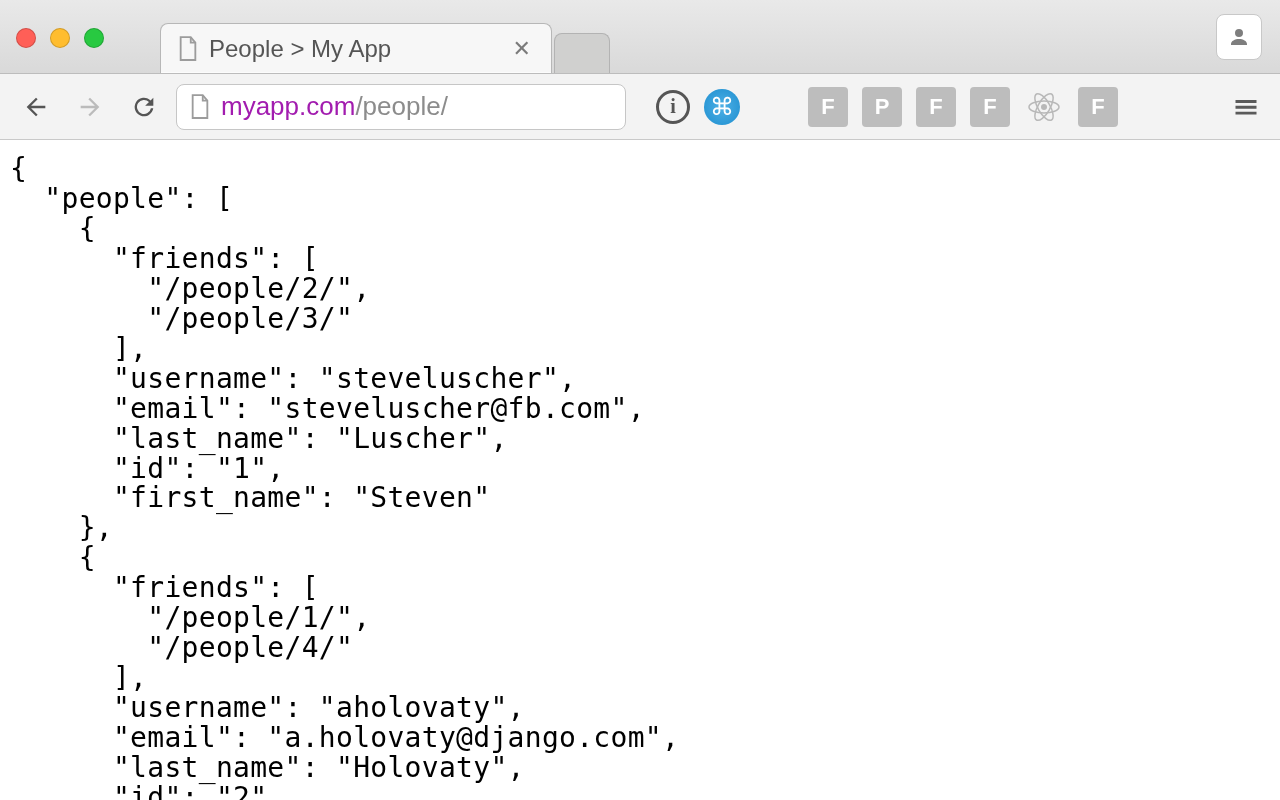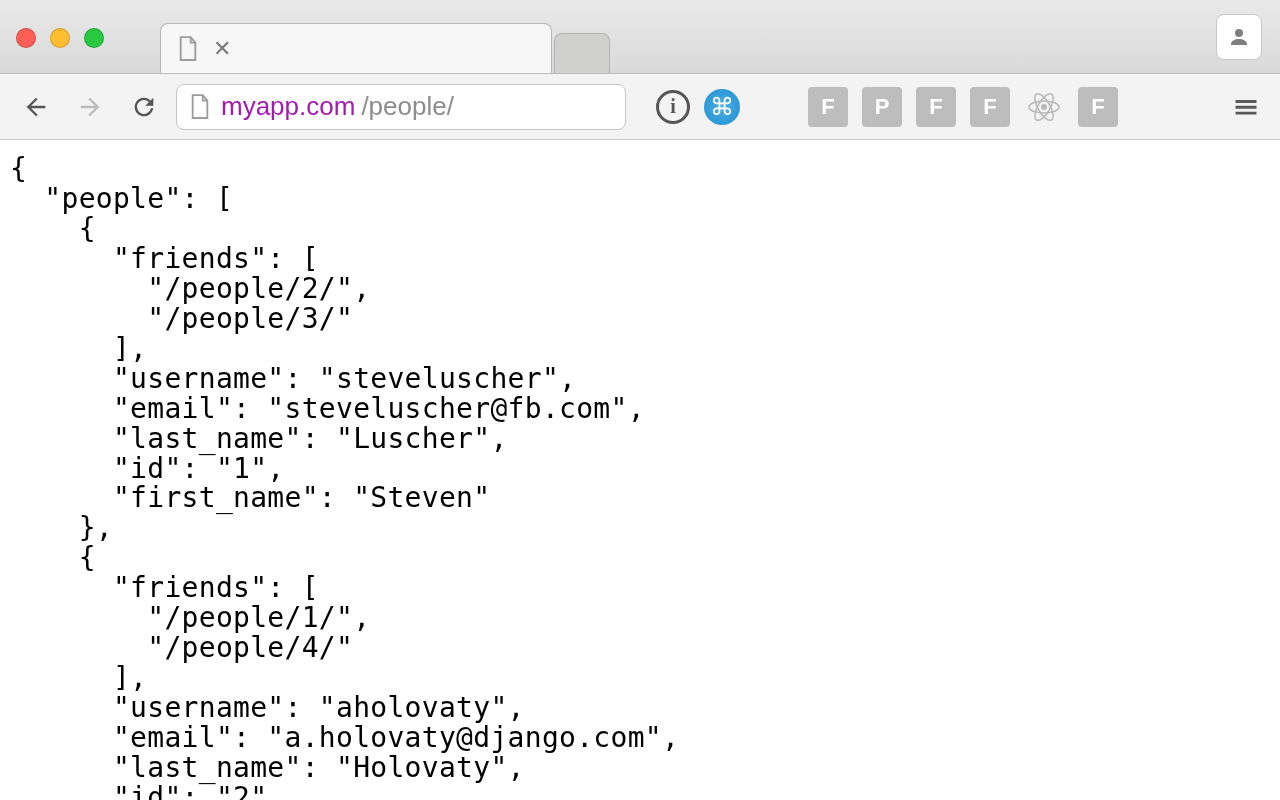--- a/index.html
+++ b/index.html
@@ -24,21 +24,21 @@
 
 .toolbar { height:66px; background:#f3f3f3; border-bottom:1px solid #c9c9c9; display:flex; align-items:center; padding:0 14px; gap:10px; }
 .nav-btn { width:44px; height:44px; display:flex; align-items:center; justify-content:center; border-radius:6px; cursor:pointer; }
 .nav-btn.disabled { opacity:.35; cursor:default; }
 .nav-btn svg{width:28px;height:28px;fill:#555;}
 
 .addr { flex:none; width:450px; height:46px; background:#fff; border:1px solid #c6c6c6; border-radius:8px; display:flex; align-items:center; padding:0 12px; }
 .addr-favicon{width:22px;height:26px;margin-right:10px;flex:none;}
 .addr-text{font-size:26px; white-space:nowrap;}
 .addr-host{color:#a21caf;}
-.addr-path{color:#8c8c8c;margin-left:6px;}
+.addr-path{color:#8c8c8c;}
 
 .ext-row{display:flex; align-items:center; gap:14px; margin-left:20px;}
 .ext{width:40px;height:40px;border-radius:6px;display:flex;align-items:center;justify-content:center;cursor:pointer;}
 .ext.sq{background:#bdbdbd;color:#fff;font-weight:700;font-size:22px;font-family:Helvetica,Arial,sans-serif;border-radius:4px;}
 .ext.atom svg{width:36px;height:36px;}
 .ext.info{border:3px solid #555;border-radius:50%;width:34px;height:34px;color:#555;font-weight:700;font-family:serif;font-size:20px;}
 .ext.cmd{background:radial-gradient(#4eb0e6,#1d8ecf);border-radius:50%;width:36px;height:36px;color:#fff;font-size:24px;}
 
 .spacer{flex:1;}
 .hamburger{width:40px;height:40px;display:flex;align-items:center;justify-content:center;cursor:pointer;}
@@ -56,20 +56,21 @@
     <div class="tl red"></div>
     <div class="tl yellow"></div>
     <div class="tl green"></div>
   </div>
 
   <div class="tab">
     <svg class="tab-favicon" viewBox="0 0 24 28">
         <path fill="none" stroke="#9c9c9c" stroke-width="2" d="M4 1h11l5 6v19H4z"></path>
         <path fill="none" stroke="#9c9c9c" stroke-width="2" d="M15 1v6h5"></path>
       </svg>
+    <span class="tab-title">People &gt; My App</span>
     <span class="tab-close">✕</span>
   </div>
 
   <div class="tab-stub"></div>
 
   <div class="profile-btn">
     <svg viewBox="0 0 24 24">
         <path d="M12 12a4 4 0 1 0-4-4 4 4 0 0 0 4 4zm0 2c-4 0-8 2-8 5v1h16v-1c0-3-4-5-8-5z"></path>
       </svg>
   </div>

